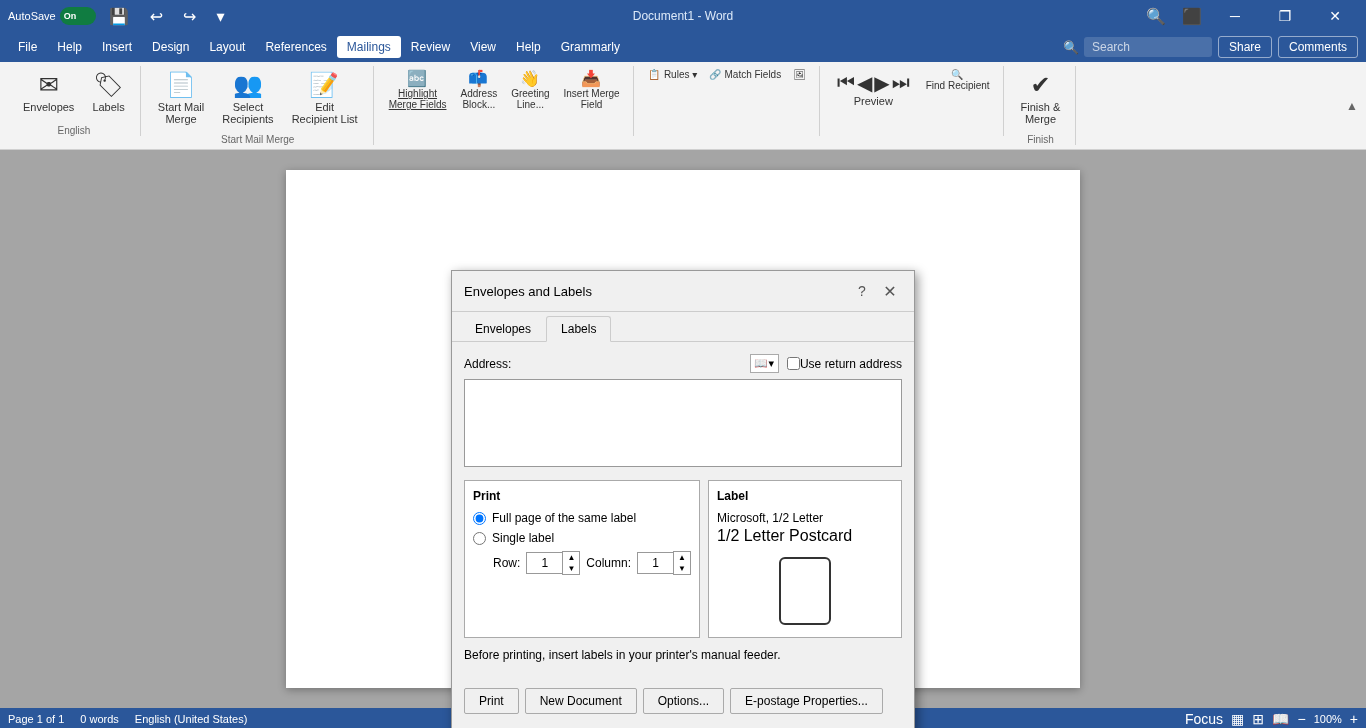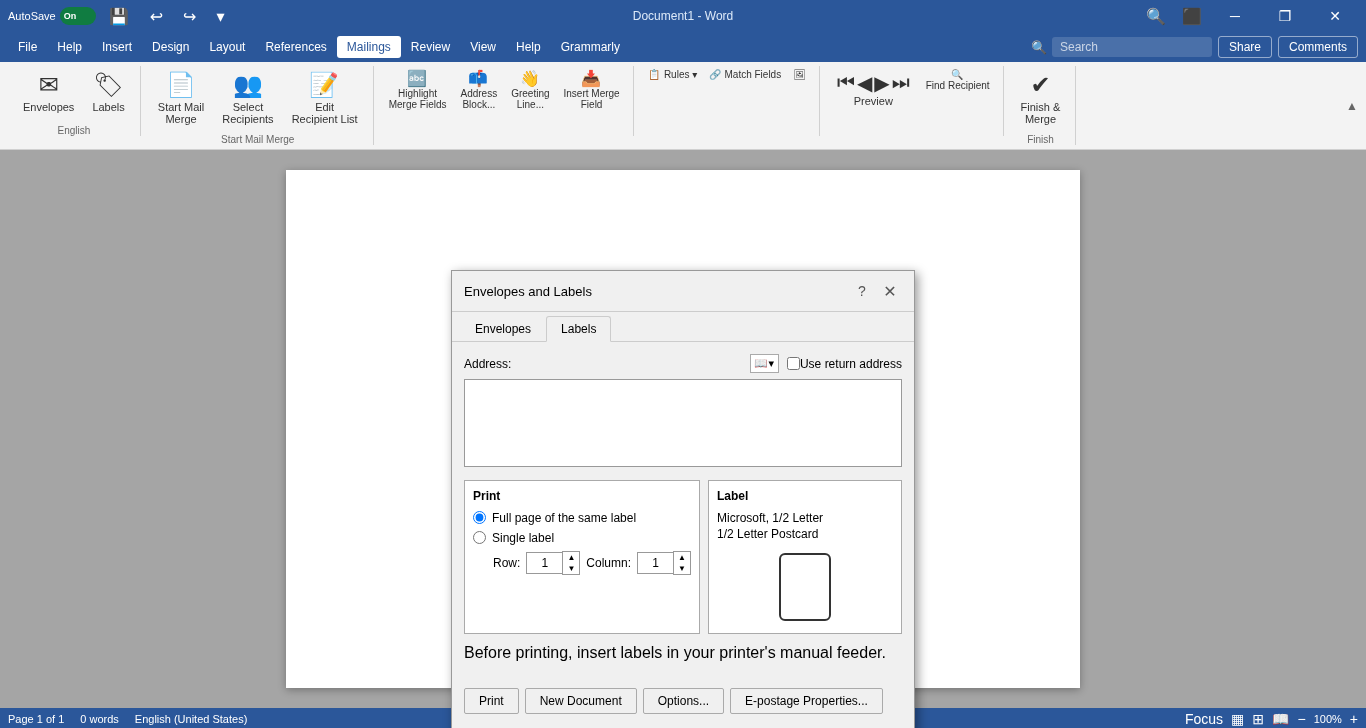--- a/index.html
+++ b/index.html
@@ -65,21 +65,21 @@
       color: white;
       font-size: 12px;
     }
     .menu-search-box {
       background: rgba(255,255,255,0.15);
       border: none;
       border-radius: 3px;
       color: #5eead4;
       padding: 3px 8px;
       font-size: 12px;
-      width: 160px;
+      width: 128px;
     }
     .menu-search-box::placeholder { color: rgba(255,255,255,0.7); }
     .share-btn, .comments-btn {
       background: none;
       border: 1px solid rgba(255,255,255,0.5);
       color: white;
       padding: 3px 10px;
       cursor: pointer;
       font-size: 12px;
       border-radius: 3px;
@@ -281,21 +281,21 @@
     .sections-row { display: flex; gap: 8px; margin-top: 10px; }
     .section-box {
       border: 1px solid #aaa;
       background: white;
       padding: 8px;
     }
     .section-title { font-size: 12px; font-weight: bold; margin-bottom: 8px; color: #000; }
     .print-section { flex: 0 0 220px; }
     .label-section { flex: 1; }
 
-    .radio-option { display: flex; align-items: flex-start; gap: 6px; font-size: 12px; margin-bottom: 6px; cursor: pointer; }
+    .radio-option { display: flex; align-items: center; gap: 6px; font-size: 12px; margin-bottom: 6px; cursor: pointer; }
     .radio-option input[type="radio"] { margin: 0; }
 
     .row-col-row { display: flex; align-items: center; gap: 6px; margin-left: 20px; font-size: 12px; margin-top: 2px; }
     .number-input-container { display: flex; align-items: center; }
     .number-input {
       width: 36px;
       height: 22px;
       border: 1px solid #999;
       text-align: center;
       font-size: 12px;
@@ -311,31 +311,31 @@
       font-size: 8px;
       display: flex;
       align-items: center;
       justify-content: center;
       padding: 0;
       line-height: 1;
     }
 
     .label-content { display: flex; flex-direction: column; }
     .label-name { font-size: 12px; color: #000; margin-bottom: 2px; }
-    .label-subname { font-size: 12px; color: #000; margin-bottom: 8px; }
+    .label-subname { font-size: 16px; color: #000; margin-bottom: 8px; }
     .label-preview-area { display: flex; justify-content: center; align-items: center; flex: 1; padding: 4px; }
     .label-card-preview {
       border: 2px solid #333;
       border-radius: 6px;
       width: 52px;
       height: 68px;
       background: white;
     }
 
-    .info-text { font-size: 16px; color: #000; margin: 10px 0; }
+    .info-text { font-size: 12px; color: #000; margin: 10px 0; }
 
     
     .dialog-buttons { display: flex; gap: 6px; padding: 4px 12px 12px 12px; }
     .dialog-btn {
       padding: 5px 14px;
       border: 1px solid #aaa;
       background: #f0f0f0;
       cursor: pointer;
       font-size: 12px;
       border-radius: 2px;
@@ -444,21 +444,21 @@
 Recipient List</span>
       </button>
     </div>
     <div class="ribbon-group-label">Start Mail Merge</div>
   </div>
 
   <div class="ribbon-group">
     <div class="ribbon-group-content">
       <button class="ribbon-btn-small">
         <span class="icon">🔤</span>
-        <span style="white-space:pre-line;">Highlight
+        <span style="white-space:pre-line;text-decoration:underline;">Highlight
 Merge Fields</span>
       </button>
       <button class="ribbon-btn-small">
         <span class="icon">📫</span>
         <span style="white-space:pre-line;">Address
 Block...</span>
       </button>
       <button class="ribbon-btn-small">
         <span class="icon">👋</span>
         <span style="white-space:pre-line;">Greeting

